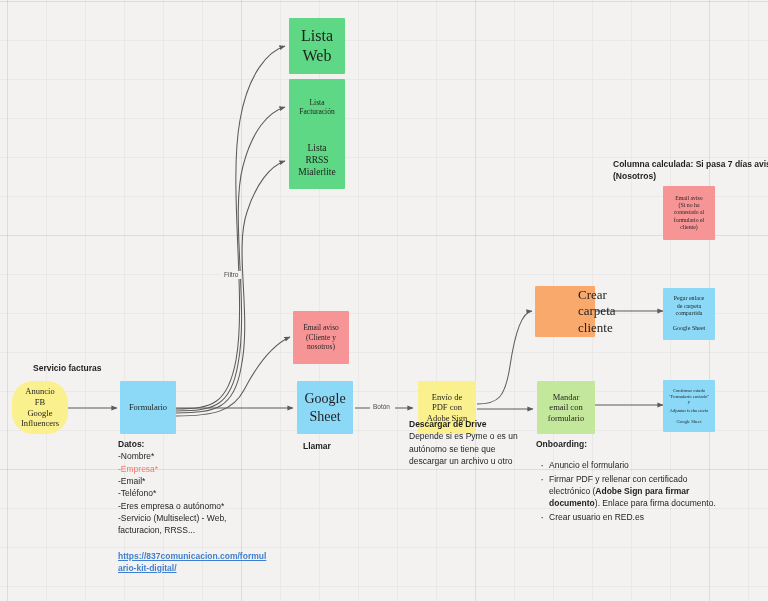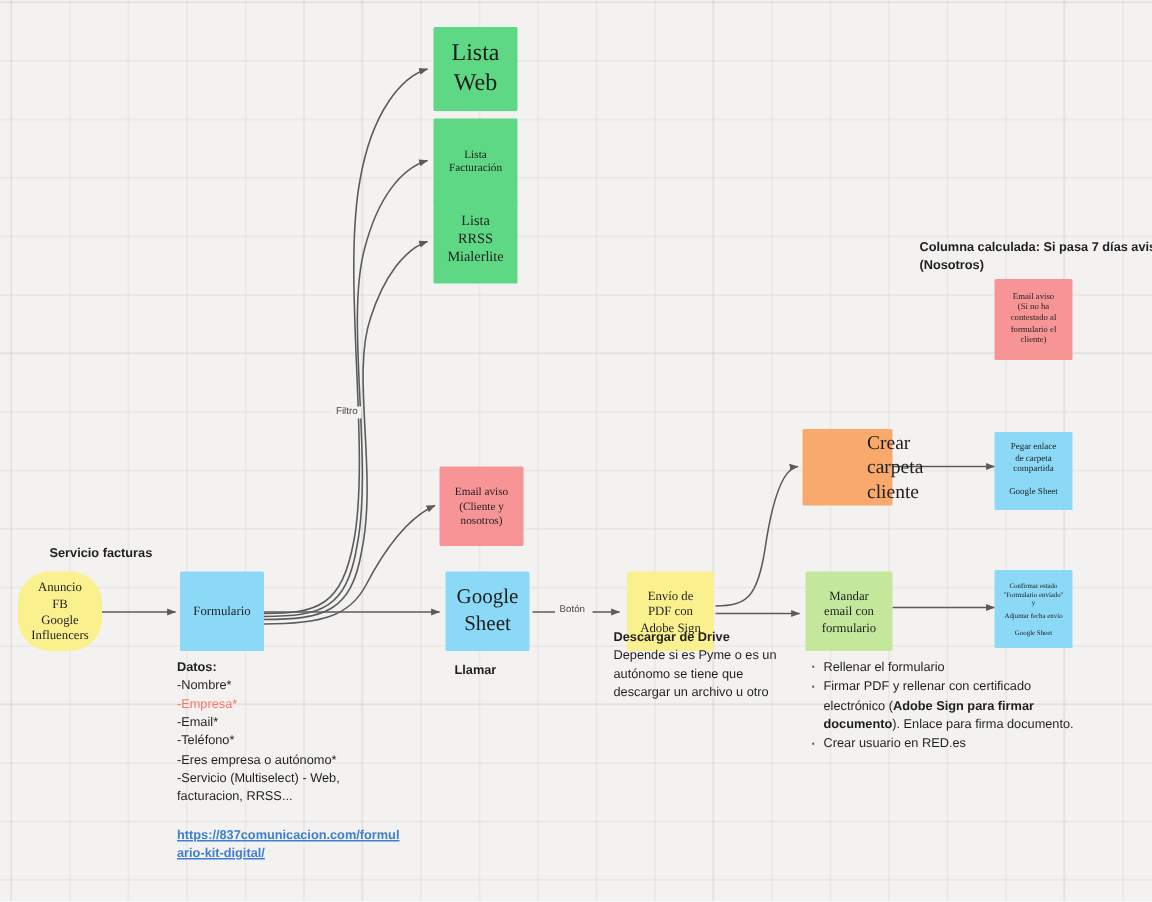--- a/index.html
+++ b/index.html
@@ -235,20 +235,21 @@
       </a>
     </div>
   </div>
 
   <div class="txt" style="left:409px; top:418px; width:115px; font-size:8.5px;">
     <div class="bold">Descargar de Drive</div>
     <div>Depende si es Pyme o es un autónomo se tiene que descargar un archivo u otro</div>
   </div>
 
   <div class="txt" style="left:536px; top:438px; width:180px; font-size:8.5px;">
+    <div class="bold" style="margin-bottom:9px;">Onboarding:</div>
     <ul class="bullets" id="onboarding-list">
-        <li><span>Rellenar el formulario</span></li>
+        <li><span>Anuncio el formulario</span></li>
         <li><span>Firmar PDF y rellenar con certificado electrónico (</span><span style="font-weight: bold;">Adobe Sign para firmar documento</span><span>). Enlace para firma documento.</span></li>
         <li><span>Crear usuario en RED.es</span></li>
       </ul>
   </div>
 
 </div>
 
 </body></html>

